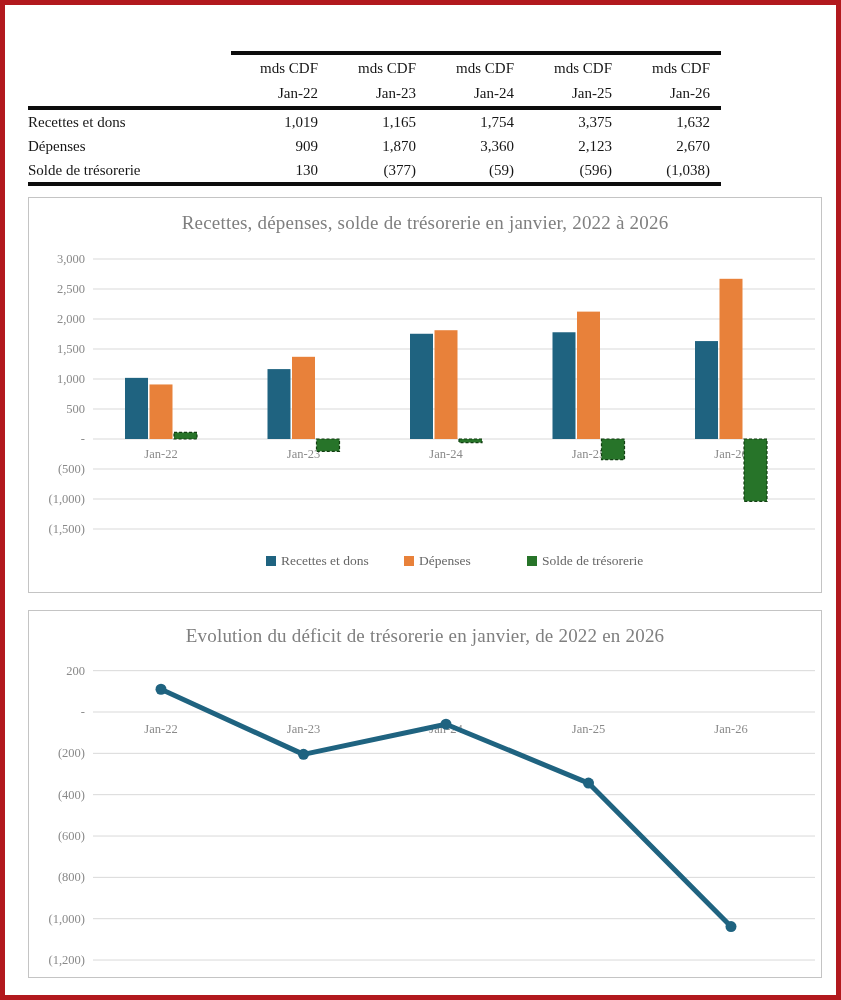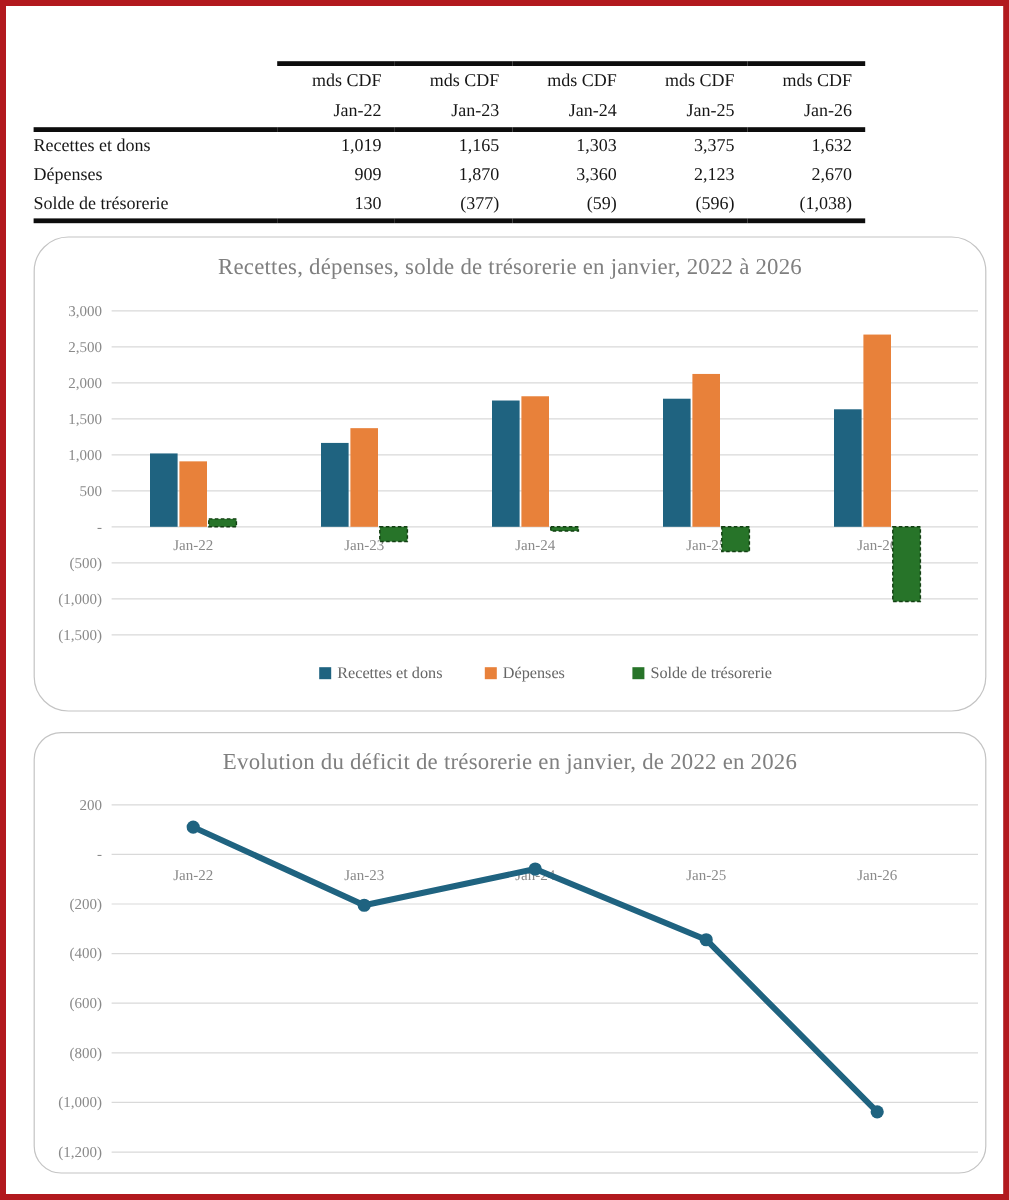--- a/index.html
+++ b/index.html
@@ -11,22 +11,22 @@
   table.summary{border-collapse:collapse;color:#161616;font-size:15px;}
   table.summary td{padding:0 11px 0 0;height:24px;vertical-align:middle;}
   td.lbl{width:192px;text-align:left;padding-left:4px;}
   td.num{width:87px;text-align:right;}
   tr.units td.num{border-top:4px solid #0d0d0d;height:26px;}
   tr.dates td{border-bottom:4px solid #0d0d0d;height:25px;}
   tr.last td{border-bottom:4px solid #0d0d0d;}
   
   .chart-box{position:absolute;left:23px;width:794px;box-sizing:border-box;
              border:1px solid #c4c4c4;background:#fff;overflow:hidden;}
-  #bar-box{top:192px;height:396px;border-radius:29px;}
-  #line-box{top:605px;height:368px;border-radius:23px;}
+  #bar-box{top:192px;height:396px;}
+  #line-box{top:605px;height:368px;}
   .chart-title{margin:0;box-sizing:content-box;padding-top:14px;height:29px;text-align:center;
                font-weight:normal;font-size:19px;color:#7f7f7f;letter-spacing:.2px;
                font-family:"Liberation Serif",serif;}
   svg{display:block;}
   .tick{font-family:"Liberation Serif",serif;font-size:12.5px;fill:#8a8a8a;}
   .legend-label{font-family:"Liberation Serif",serif;font-size:13.5px;fill:#666;}
 </style>
 </head>
 <body>
 
@@ -48,21 +48,21 @@
           <td class="num">Jan-22</td>
           <td class="num">Jan-23</td>
           <td class="num">Jan-24</td>
           <td class="num">Jan-25</td>
           <td class="num">Jan-26</td>
         </tr>
         <tr>
           <td class="lbl">Recettes et dons</td>
           <td class="num">1,019</td>
           <td class="num">1,165</td>
-          <td class="num">1,303</td>
+          <td class="num">1,754</td>
           <td class="num">3,375</td>
           <td class="num">1,632</td>
         </tr>
         <tr>
           <td class="lbl">Dépenses</td>
           <td class="num">909</td>
           <td class="num">1,870</td>
           <td class="num">3,360</td>
           <td class="num">2,123</td>
           <td class="num">2,670</td>

